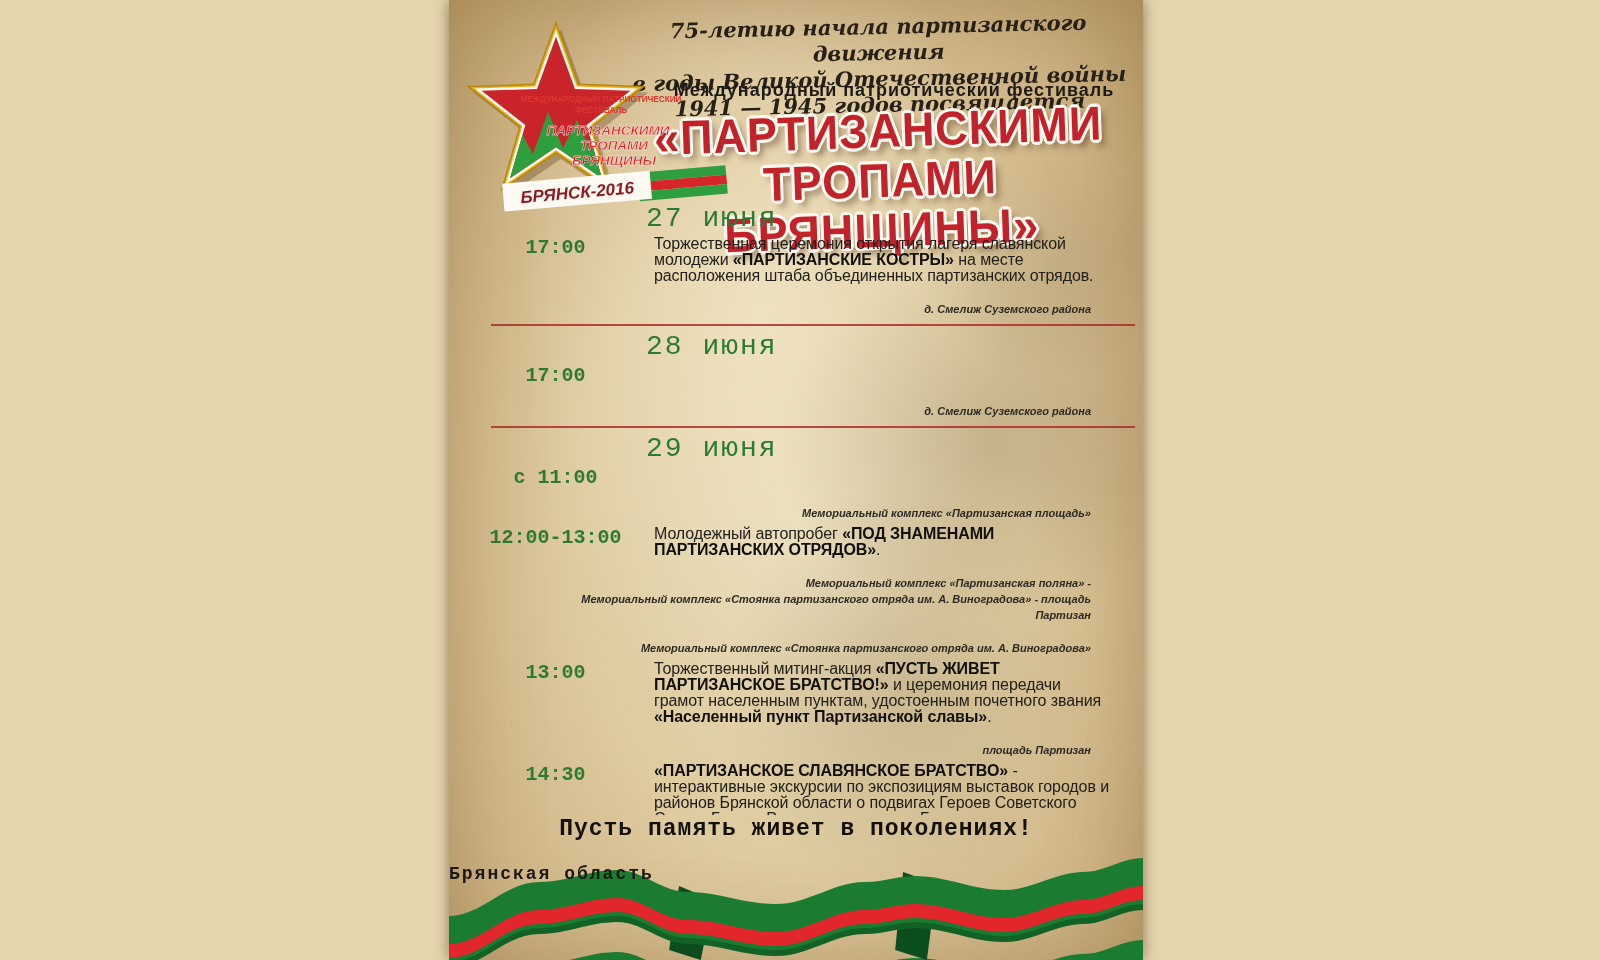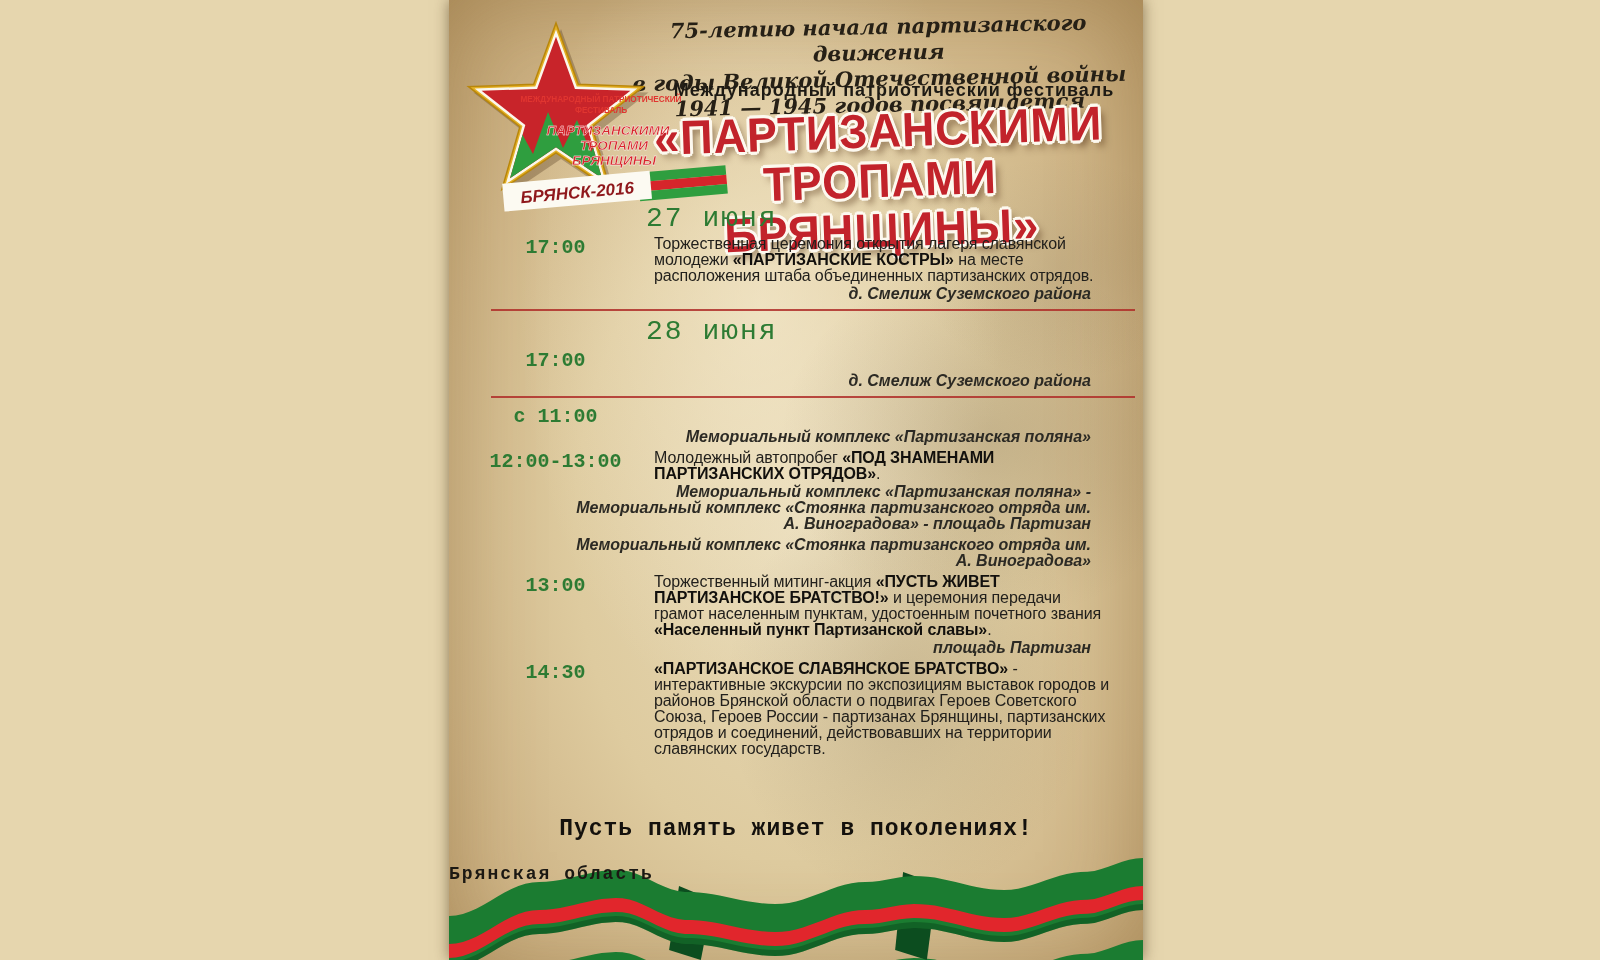--- a/index.html
+++ b/index.html
@@ -34,22 +34,22 @@
   
   .schedule{position:absolute;left:0;right:0;top:203px;bottom:145px;overflow:hidden;}
   .day-title{margin:2px 0 3px 197px;font-family:"Liberation Mono",monospace;font-weight:400;
     font-size:28px;line-height:28px;letter-spacing:2px;color:#2d7b33;}
   .event{display:flex;margin:3px 0 1px 0;}
   .etime{width:197px;flex:0 0 197px;text-align:center;font-family:"Liberation Mono",monospace;
     font-weight:700;font-size:20px;line-height:20px;color:#2d7b33;padding-top:2px;white-space:nowrap;margin-left:8px;}
   .edesc{flex:1;margin-right:30px;font-size:16px;line-height:16px;font-weight:400;
     color:#22201c;letter-spacing:-.1px;}
   .edesc b{color:#12100d;}
-  .eloc{margin:2px 52px 5px 120px;text-align:right;font-style:italic;font-weight:600;
-    font-size:16px;line-height:16px;color:#2c2a24;white-space:pre-line;}
+  .eloc{margin:17px 52px 5px 120px;text-align:right;font-style:italic;font-weight:600;
+    font-size:11px;line-height:16px;color:#2c2a24;white-space:pre-line;}
   .divider{height:2px;background:rgba(175,45,40,.85);margin:7px 8px 7px 42px;}
   
   .slogan{position:absolute;left:0;right:0;top:816px;text-align:center;z-index:3;
     font-family:"Liberation Mono",monospace;font-weight:700;font-size:23px;
     letter-spacing:1px;color:#14110d;}
   .region{position:absolute;left:0;right:0;top:864px;text-align:left;z-index:3;
     font-family:"Liberation Mono",monospace;font-weight:700;font-size:18px;
     letter-spacing:2px;color:#1b1813;}
   .ribbon{position:absolute;left:0;bottom:0;width:694px;height:130px;z-index:2;}
 </style>
@@ -105,24 +105,25 @@
           <div class="edesc">Торжественная церемония открытия лагеря славянской молодежи <b>«ПАРТИЗАНСКИЕ КОСТРЫ»</b> на месте расположения штаба объединенных партизанских отрядов.</div>
         </div>
         <div class="eloc">д. Смелиж Суземского района</div>
         <div class="divider"></div>
         <div class="day-title">28 июня</div>
         <div class="event">
           <div class="etime">17:00</div>
         </div>
         <div class="eloc">д. Смелиж Суземского района</div>
         <div class="divider"></div>
+        <div class="day-title">29 июня</div>
         <div class="event">
           <div class="etime">с 11:00</div>
         </div>
-        <div class="eloc">Мемориальный комплекс «Партизанская поляна»</div>
+        <div class="eloc">Мемориальный комплекс «Партизанская площадь»</div>
         <div class="event">
           <div class="etime">12:00-13:00</div>
           <div class="edesc">Молодежный автопробег <b>«ПОД ЗНАМЕНАМИ ПАРТИЗАНСКИХ ОТРЯДОВ»</b>.</div>
         </div>
         <div class="eloc">Мемориальный комплекс «Партизанская поляна» -
 Мемориальный комплекс «Стоянка партизанского отряда им. А. Виноградова» - площадь Партизан</div>
         <div class="eloc">Мемориальный комплекс «Стоянка партизанского отряда им. А. Виноградова»</div>
         <div class="event">
           <div class="etime">13:00</div>
           <div class="edesc">Торжественный митинг-акция <b>«ПУСТЬ ЖИВЕТ ПАРТИЗАНСКОЕ БРАТСТВО!»</b> и церемония передачи грамот населенным пунктам, удостоенным почетного звания <b>«Населенный пункт Партизанской славы»</b>.</div>

